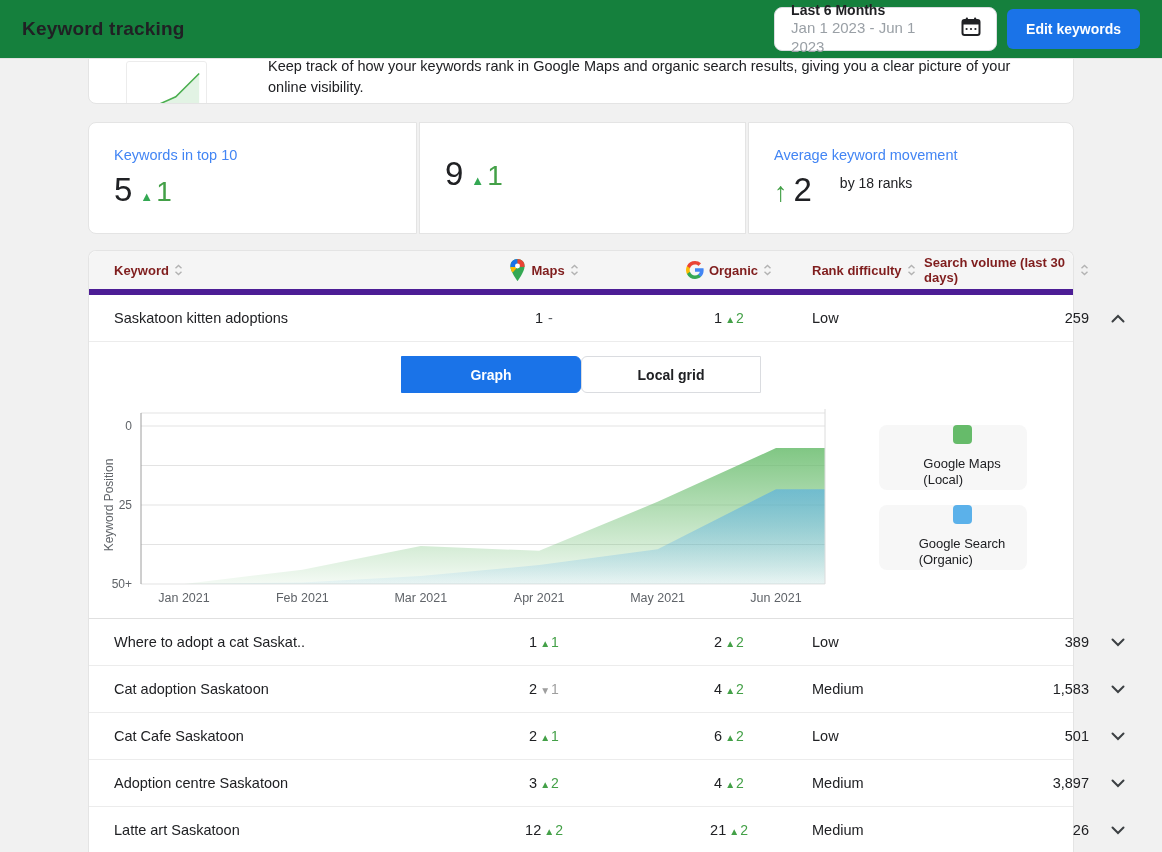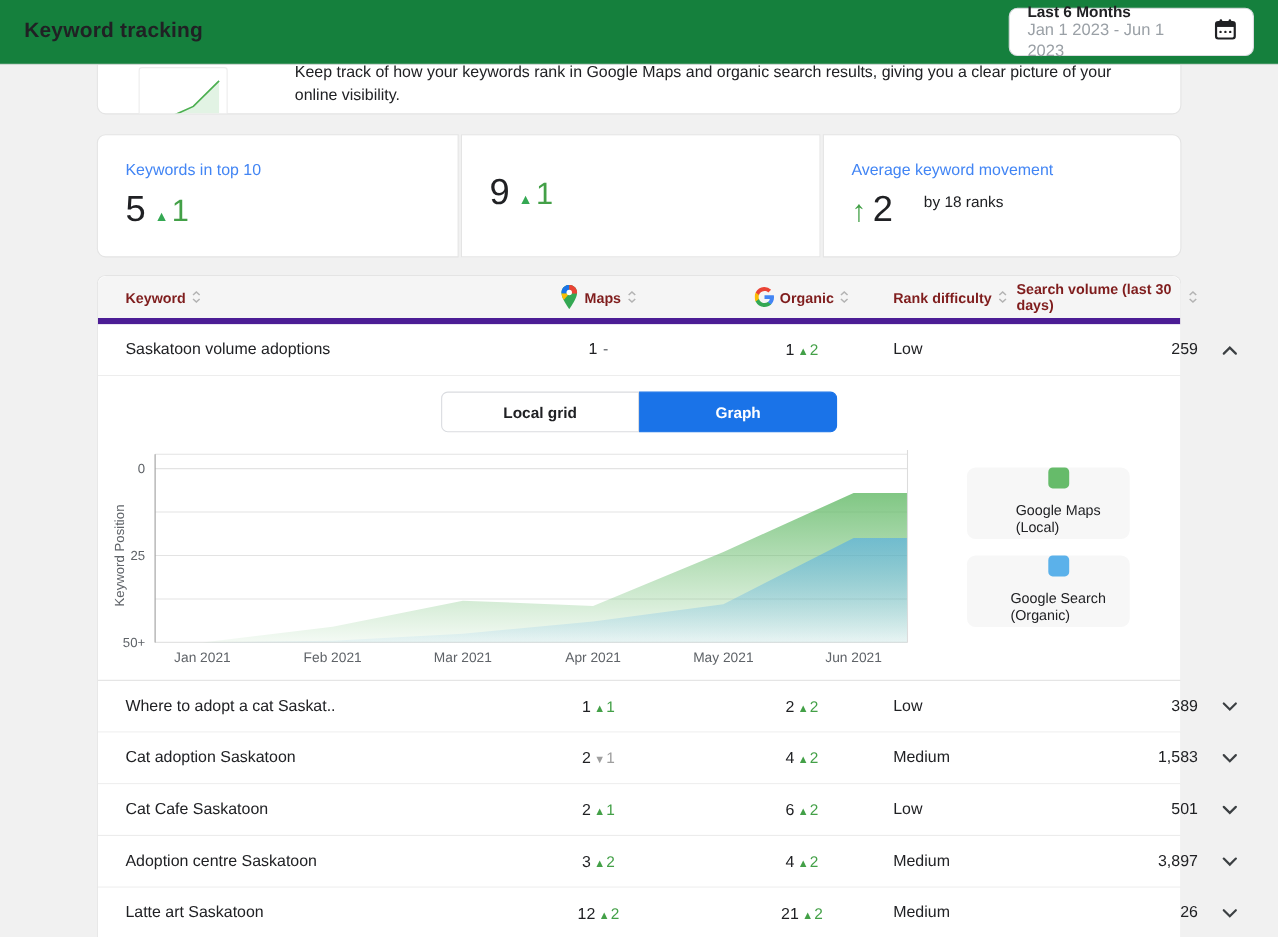--- a/index.html
+++ b/index.html
@@ -91,20 +91,21 @@
           <rect x="2.5" y="4" width="17" height="15" rx="2" fill="none" stroke="#202124" stroke-width="2"></rect>
           <rect x="2.5" y="4" width="17" height="4.5" fill="#202124"></rect>
           <rect x="5.8" y="1.5" width="2.2" height="4" rx="1" fill="#202124"></rect>
           <rect x="14" y="1.5" width="2.2" height="4" rx="1" fill="#202124"></rect>
           <circle cx="6.6" cy="13" r="1.1" fill="#202124"></circle>
           <circle cx="11" cy="13" r="1.1" fill="#202124"></circle>
           <circle cx="15.4" cy="13" r="1.1" fill="#202124"></circle>
         </svg>
     </span>
   </div>
+  <button class="btn-primary">Edit keywords</button>
 </header>
 
 <div class="content">
 
   <section class="intro-card">
     <svg class="thumb" viewBox="0 0 81 57" preserveAspectRatio="none">
       <polygon points="6,50 28,46 50,36 74,12 74,50" fill="#e2f3e4"></polygon>
       <polyline points="6,50 28,46 50,36 74,12" fill="none" stroke="#4caf50" stroke-width="1.6"></polyline>
     </svg>
     <div class="intro-text">
@@ -204,43 +205,43 @@
               <path d="M1.5 4.2 4.5 1.4 7.5 4.2" fill="none" stroke="#b3b3b3" stroke-width="1.4"></path>
               <path d="M1.5 7.8 4.5 10.6 7.5 7.8" fill="none" stroke="#b3b3b3" stroke-width="1.4"></path>
             </svg>
           </span>
       </div>
       <div></div>
     </div>
 
     <div id="rows-top">
         <div class="trow">
-          <div>Saskatoon volume adoptions</div>
+          <div>Saskatoon kitten adoptions</div>
           <div class="cell-center">
             <span>1</span>
             <span class="chg-dash">-</span>
           </div>
           <div class="cell-center">
             <span>1</span>
             <span class="chg-up"><span class="chg-tri">▲</span><span class="chg-num">2</span></span>
           </div>
           <div class="cell-rank">Low</div>
           <div class="cell-right">259</div>
           <div class="row-chevron">
             <svg width="14" height="9" viewBox="0 0 14 9" style="transform:rotate(180deg)">
               <path d="M1.5 1.5 7 7 12.5 1.5" fill="none" stroke="#3c4043" stroke-width="2" stroke-linecap="round"></path>
             </svg>
           </div>
         </div>
       </div>
 
     <div class="expand-panel">
       <div class="toggle-wrap">
+        <button class="toggle-btn on">Graph</button>
         <button class="toggle-btn off">Local grid</button>
-        <button class="toggle-btn on">Graph</button>
       </div>
       <div class="chart-wrap">
         <svg id="kw-chart" width="740" height="205" viewBox="0 0 740 205">
             <defs>
               <linearGradient id="grad0" gradientUnits="userSpaceOnUse" x1="0" y1="23" x2="0" y2="181">
                 <stop offset="0" stop-color="#66bb6a" stop-opacity="0.95"></stop>
                 <stop offset="1" stop-color="#66bb6a" stop-opacity="0.07"></stop>
               </linearGradient>
               <linearGradient id="grad1" gradientUnits="userSpaceOnUse" x1="0" y1="23" x2="0" y2="181">
                 <stop offset="0" stop-color="#4faaea" stop-opacity="0.95"></stop>

